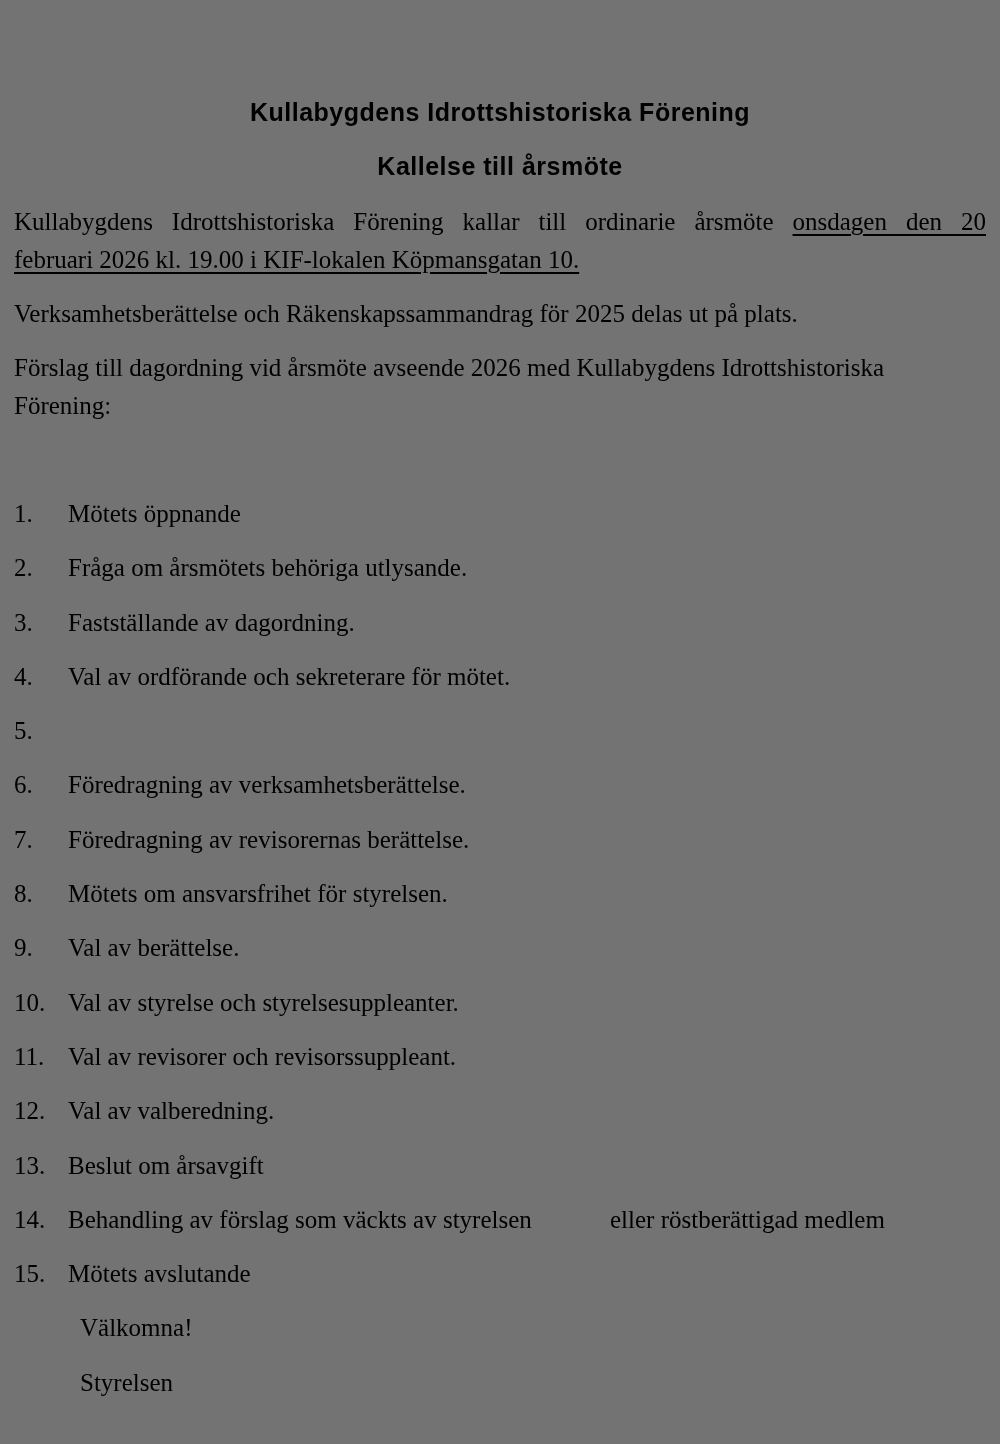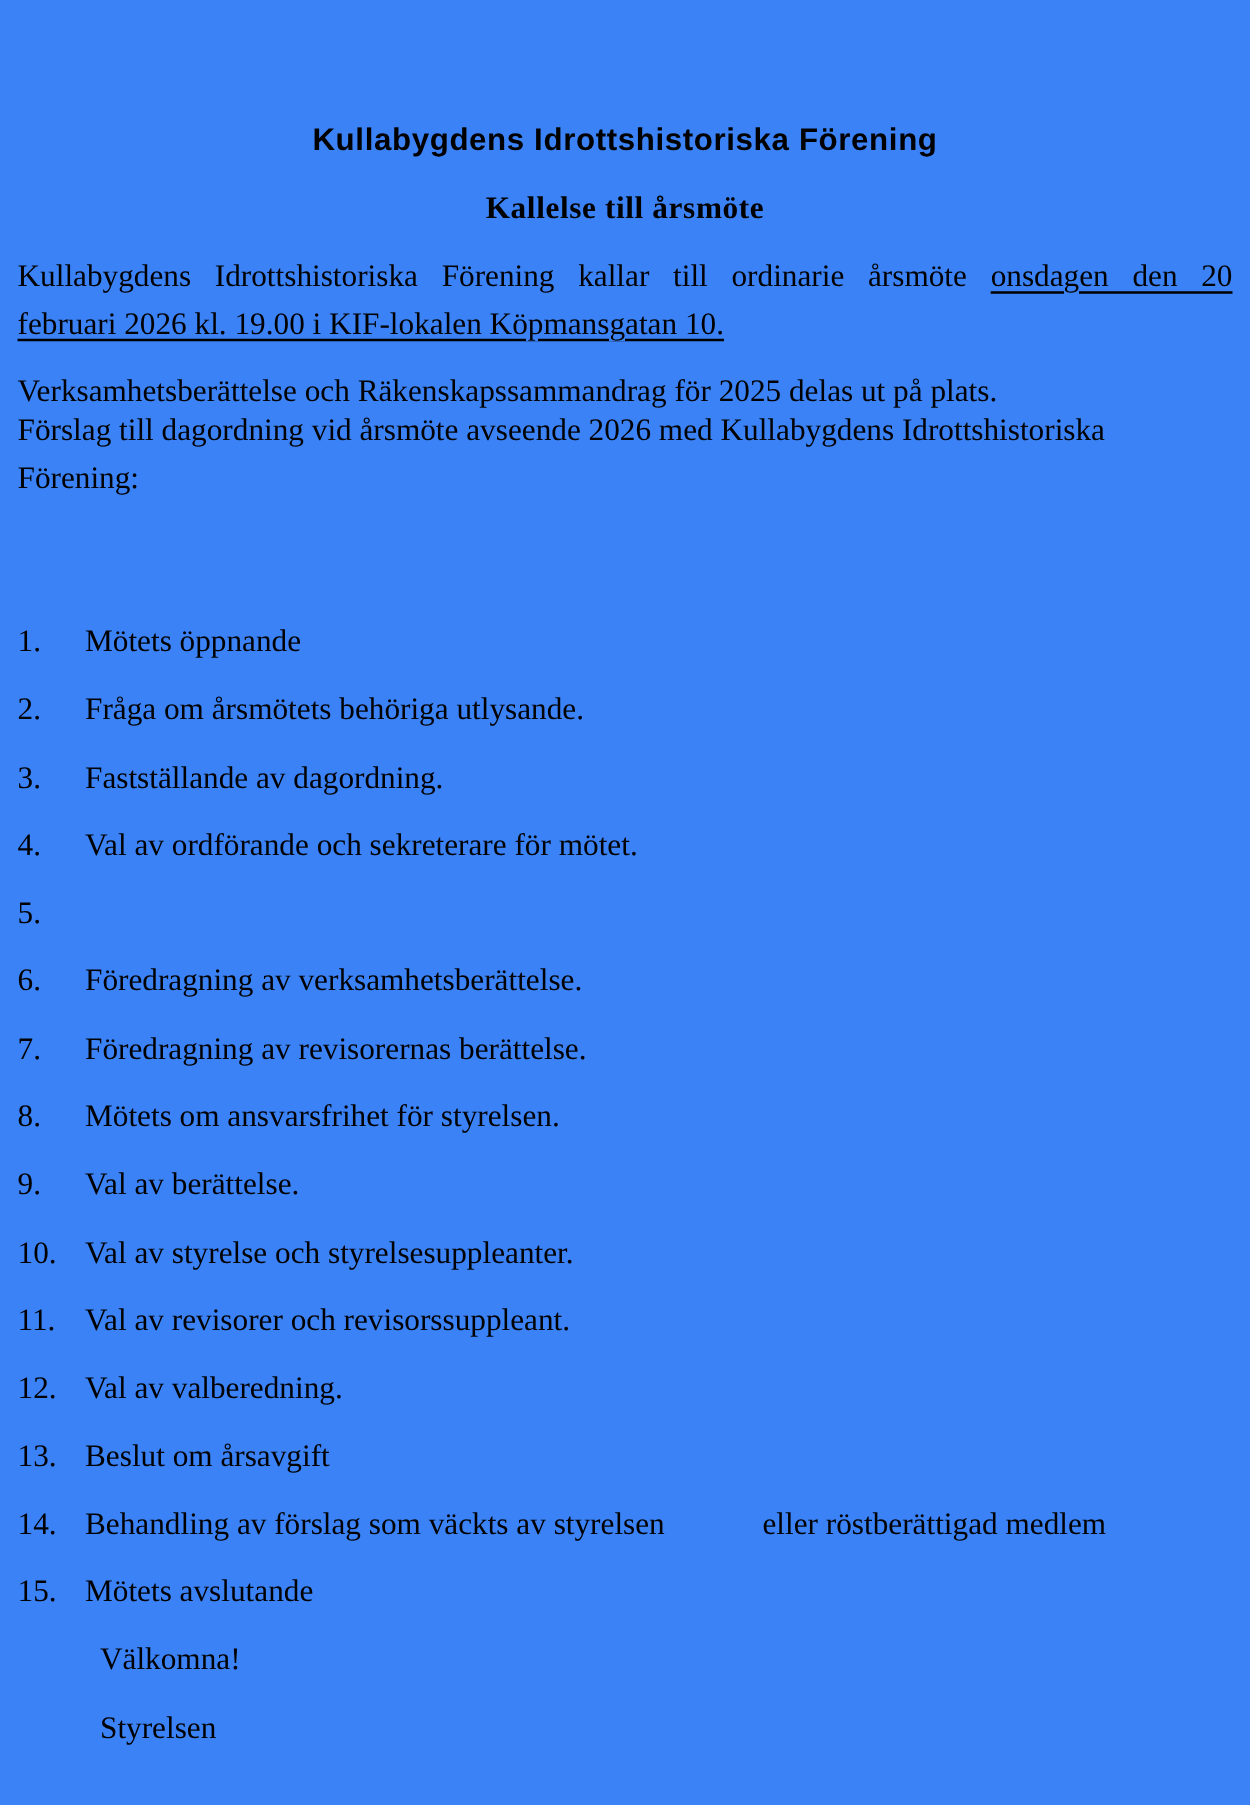--- a/index.html
+++ b/index.html
@@ -4,21 +4,21 @@
 <style>
   html, body {
     margin: 0;
     padding: 0;
     background: #ffffff;
   }
   .page {
     position: relative;
     width: 1000px;
     height: 1444px;
-    background: #3b82f6;
+    background: #737373;
     color: #000000;
     font-family: "Liberation Serif", serif;
     overflow: hidden;
   }
   
   .doc-title {
     position: absolute;
     top: 99px;
     left: 0;
     width: 100%;
@@ -28,21 +28,21 @@
     font-size: 25px;
     line-height: 27px;
     letter-spacing: 0.5px;
   }
   .doc-subtitle {
     position: absolute;
     top: 153px;
     left: 0;
     width: 100%;
     text-align: center;
-    font-family: Liberation Serif, serif;
+    font-family: Liberation Sans, sans-serif;
     font-weight: bold;
     font-size: 25px;
     line-height: 27px;
     letter-spacing: 0.5px;
   }
   .body-text {
     font-size: 25px;
     line-height: 37.5px;
   }
   .intro {
@@ -61,21 +61,21 @@
     text-underline-offset: 4px;
   }
   .handout {
     position: absolute;
     top: 295px;
     left: 14px;
     width: 972px;
   }
   .proposal {
     position: absolute;
-    top: 326px;
+    top: 349px;
     left: 14px;
     width: 972px;
   }
   .agenda {
     position: absolute;
     top: 500px;
     left: 14px;
     width: 972px;
     font-size: 25px;
     line-height: 28px;

